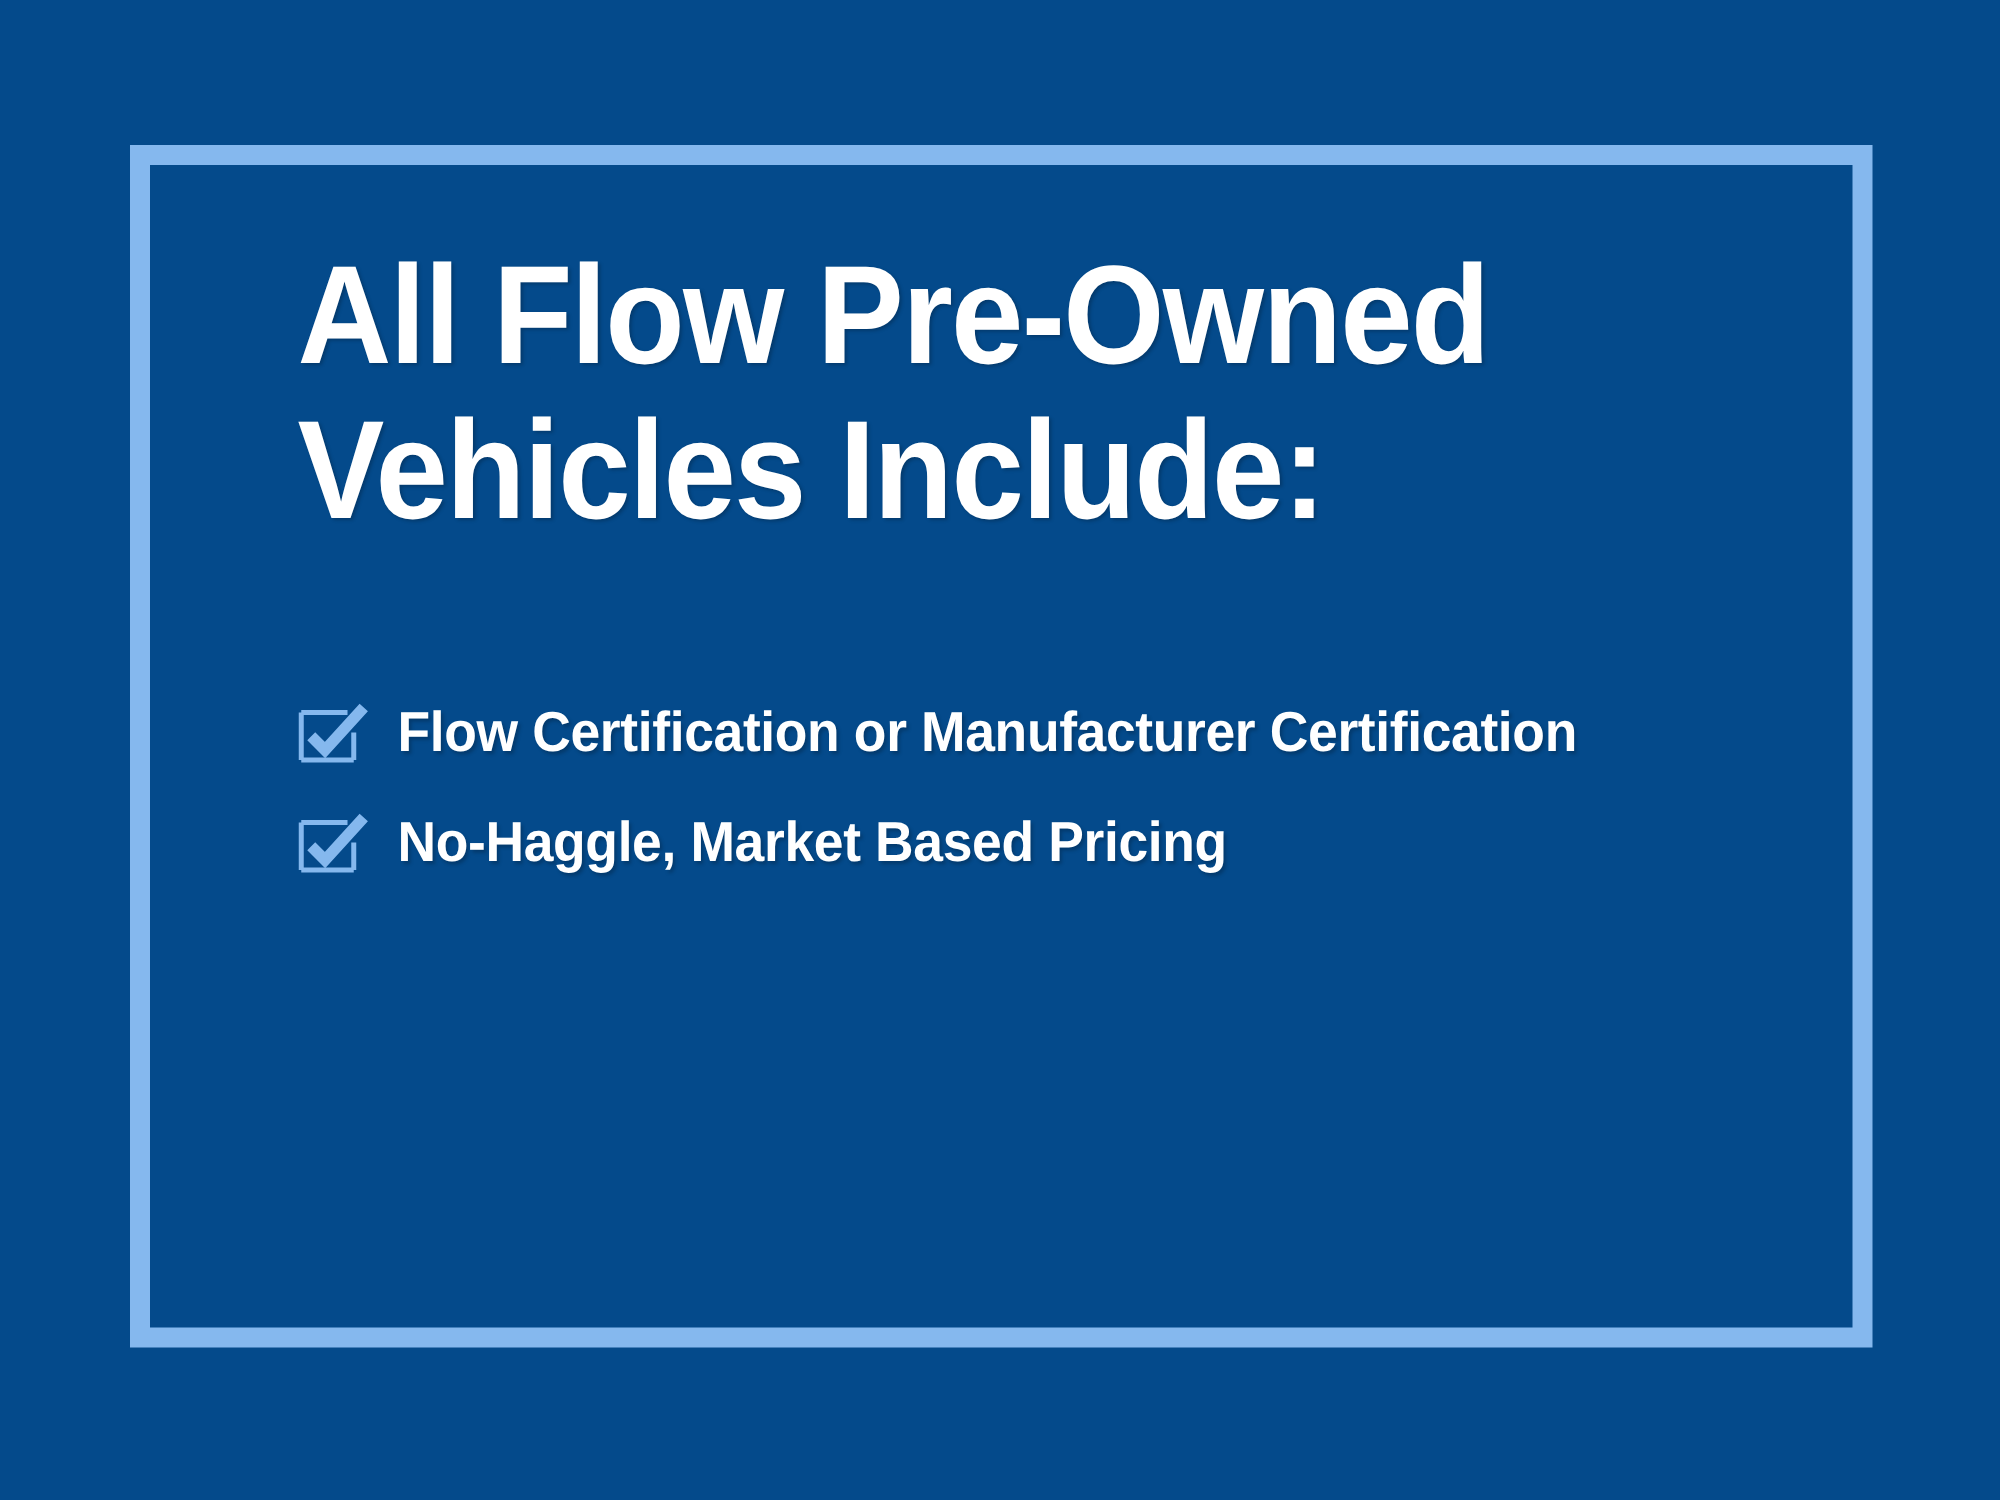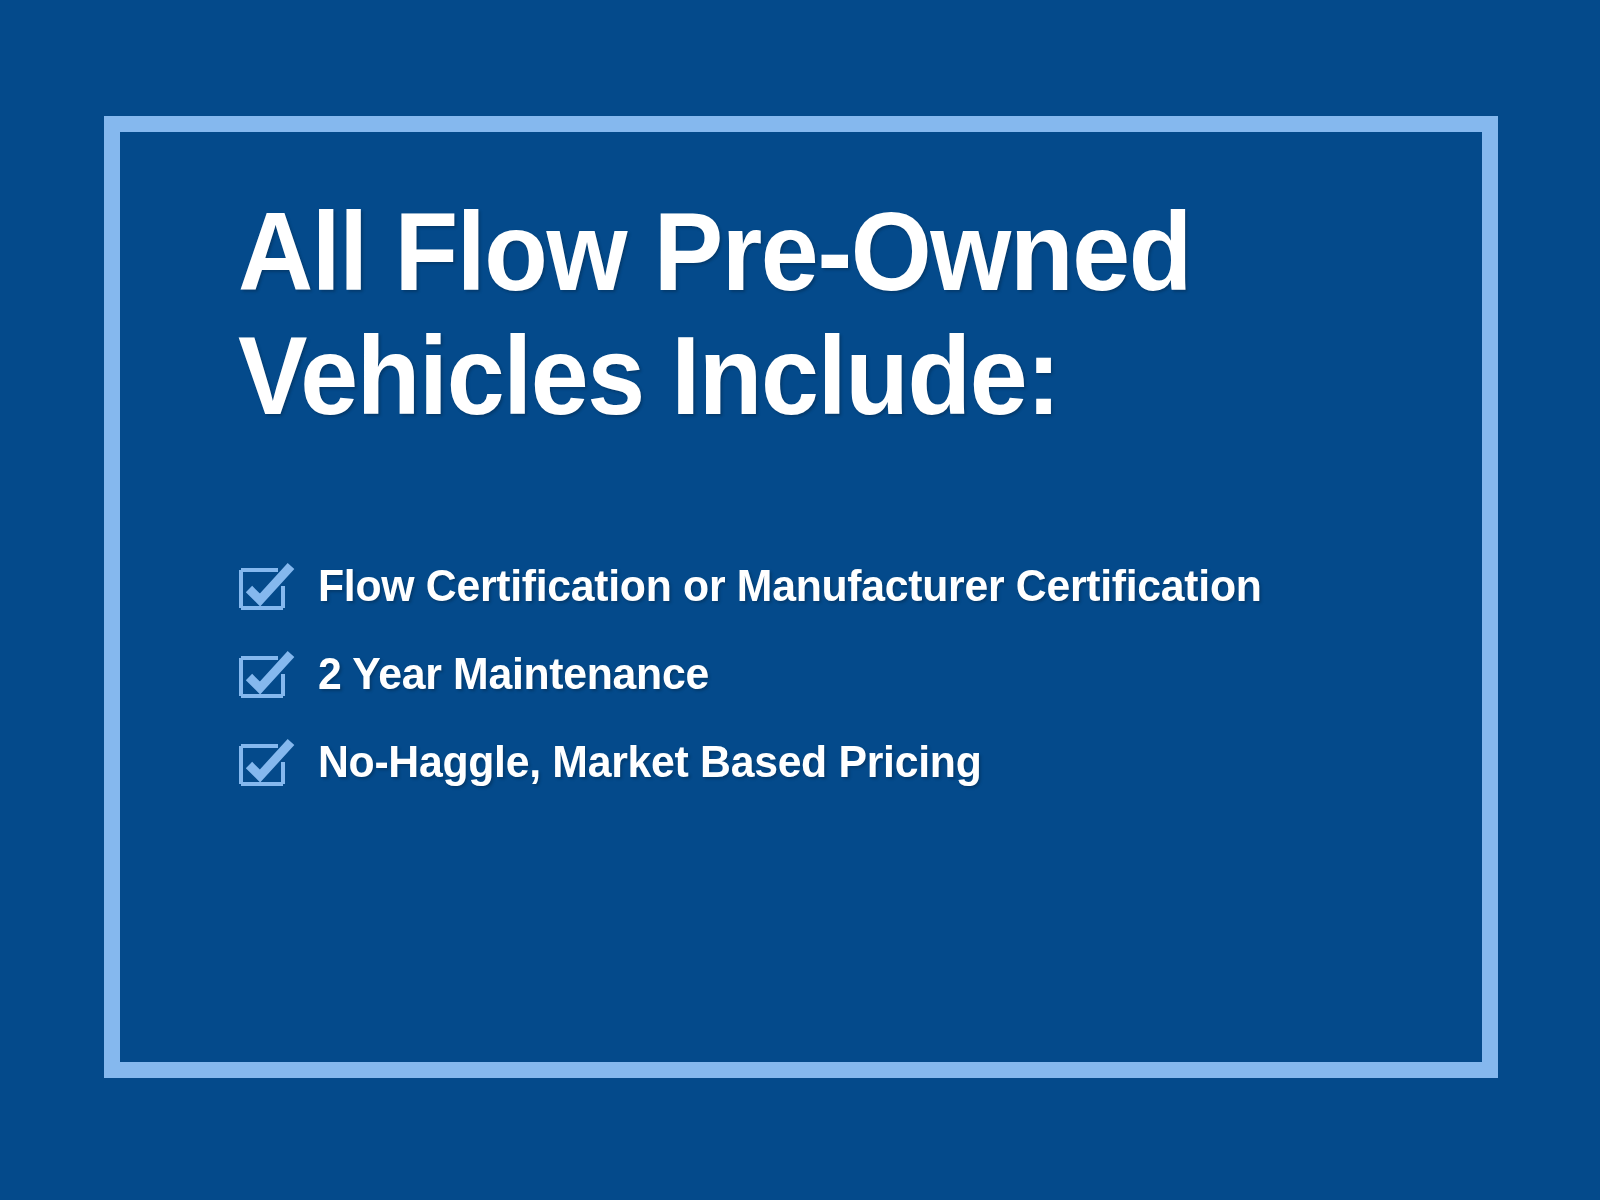--- a/index.html
+++ b/index.html
@@ -108,27 +108,20 @@
 
       <li>
         <svg class="cb" viewBox="0 0 58 50">
           <path d="M3 9 H40 M3 9 V47 M3 47 H45 M45 47 V25" fill="none" stroke="#85B8EE" stroke-width="4"></path>
           <path d="M11 28 L22 39 L53 5" fill="none" stroke="#85B8EE" stroke-width="9" stroke-linecap="butt" stroke-linejoin="miter"></path>
         </svg>
         <span class="item-label">Flow Certification or Manufacturer Certification</span>
       </li>
 
 
-      <li>
-        <svg class="cb" viewBox="0 0 58 50">
-          <path d="M3 9 H40 M3 9 V47 M3 47 H45 M45 47 V25" fill="none" stroke="#85B8EE" stroke-width="4"></path>
-          <path d="M11 28 L22 39 L53 5" fill="none" stroke="#85B8EE" stroke-width="9" stroke-linecap="butt" stroke-linejoin="miter"></path>
-        </svg>
-        <span class="item-label">2 Year Maintenance</span>
-      </li>
 
 
       <li>
         <svg class="cb" viewBox="0 0 58 50">
           <path d="M3 9 H40 M3 9 V47 M3 47 H45 M45 47 V25" fill="none" stroke="#85B8EE" stroke-width="4"></path>
           <path d="M11 28 L22 39 L53 5" fill="none" stroke="#85B8EE" stroke-width="9" stroke-linecap="butt" stroke-linejoin="miter"></path>
         </svg>
         <span class="item-label">No-Haggle, Market Based Pricing</span>
       </li>
 

